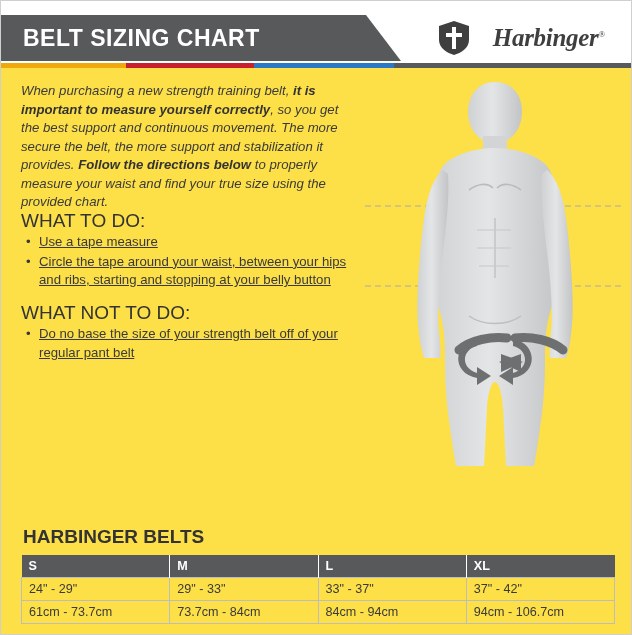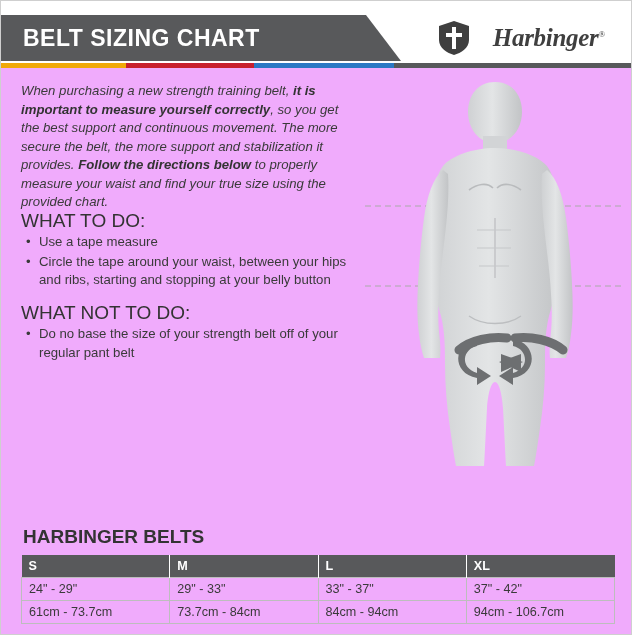--- a/index.html
+++ b/index.html
@@ -13,21 +13,21 @@
     font-family: "Liberation Sans", sans-serif;
     color: #3a3a3a;
     overflow: hidden;
   }
   .page {
     position: relative;
     width: 632px;
     height: 635px;
     box-sizing: border-box;
     border: 1px solid #cfcfcf;
-    background: #f0abfc;
+    background: #fde047;
   }
 
   
   .header {
     position: relative;
     height: 62px;
     background: #ffffff;
   }
   .header-banner {
     position: absolute;
@@ -109,20 +109,21 @@
   }
   ul.bullets {
     margin: 0 0 14px 0;
     padding: 0 0 0 16px;
     list-style: none;
   }
   ul.bullets li {
     position: relative;
     margin: 0 0 1px 0;
     padding-left: 2px;
+    text-decoration: underline;
   }
   ul.bullets li::before {
     content: "\2022";
     position: absolute;
     left: -11px;
     top: 0;
     color: #3a3a3a;
   }
 
   

